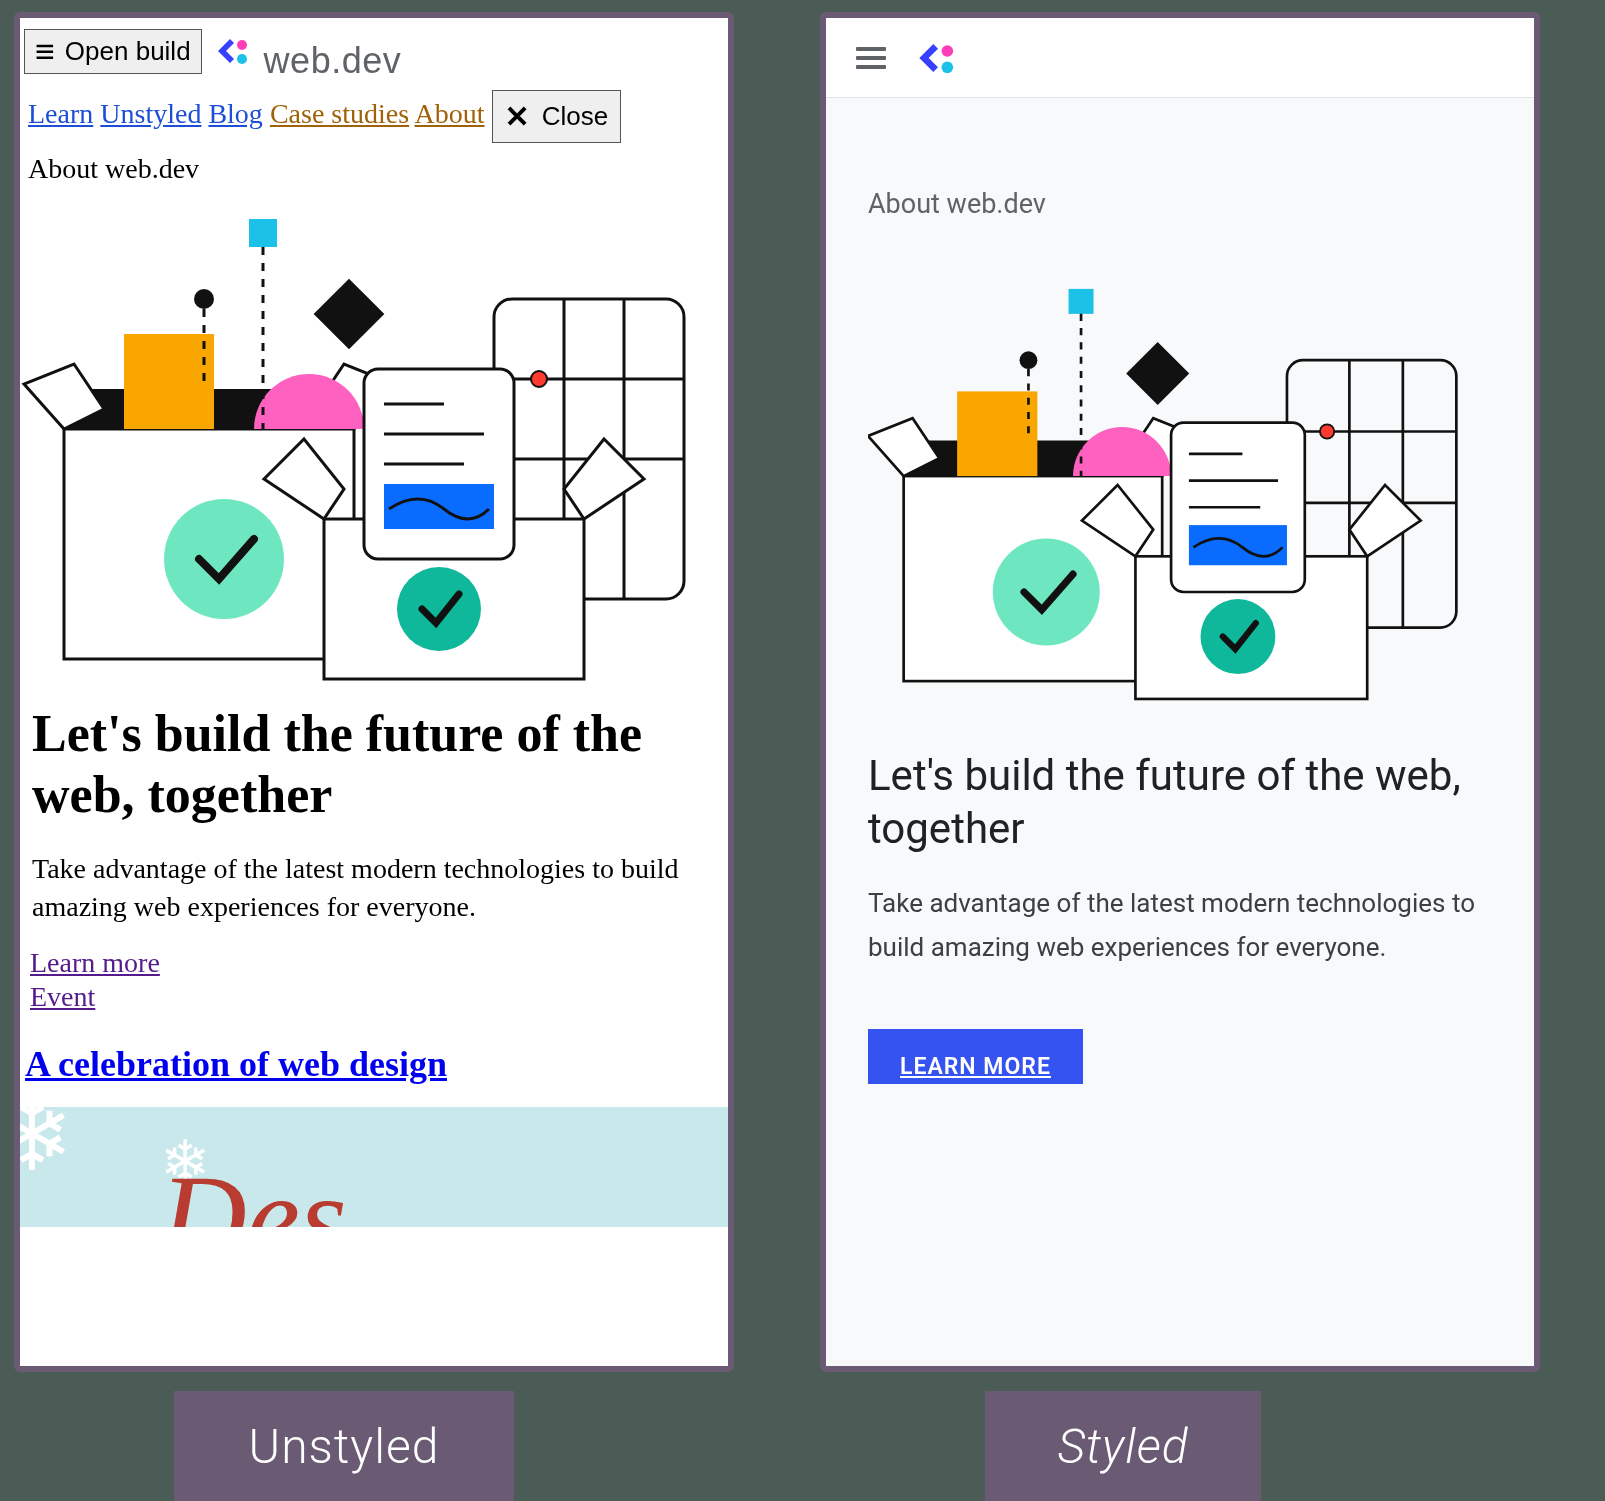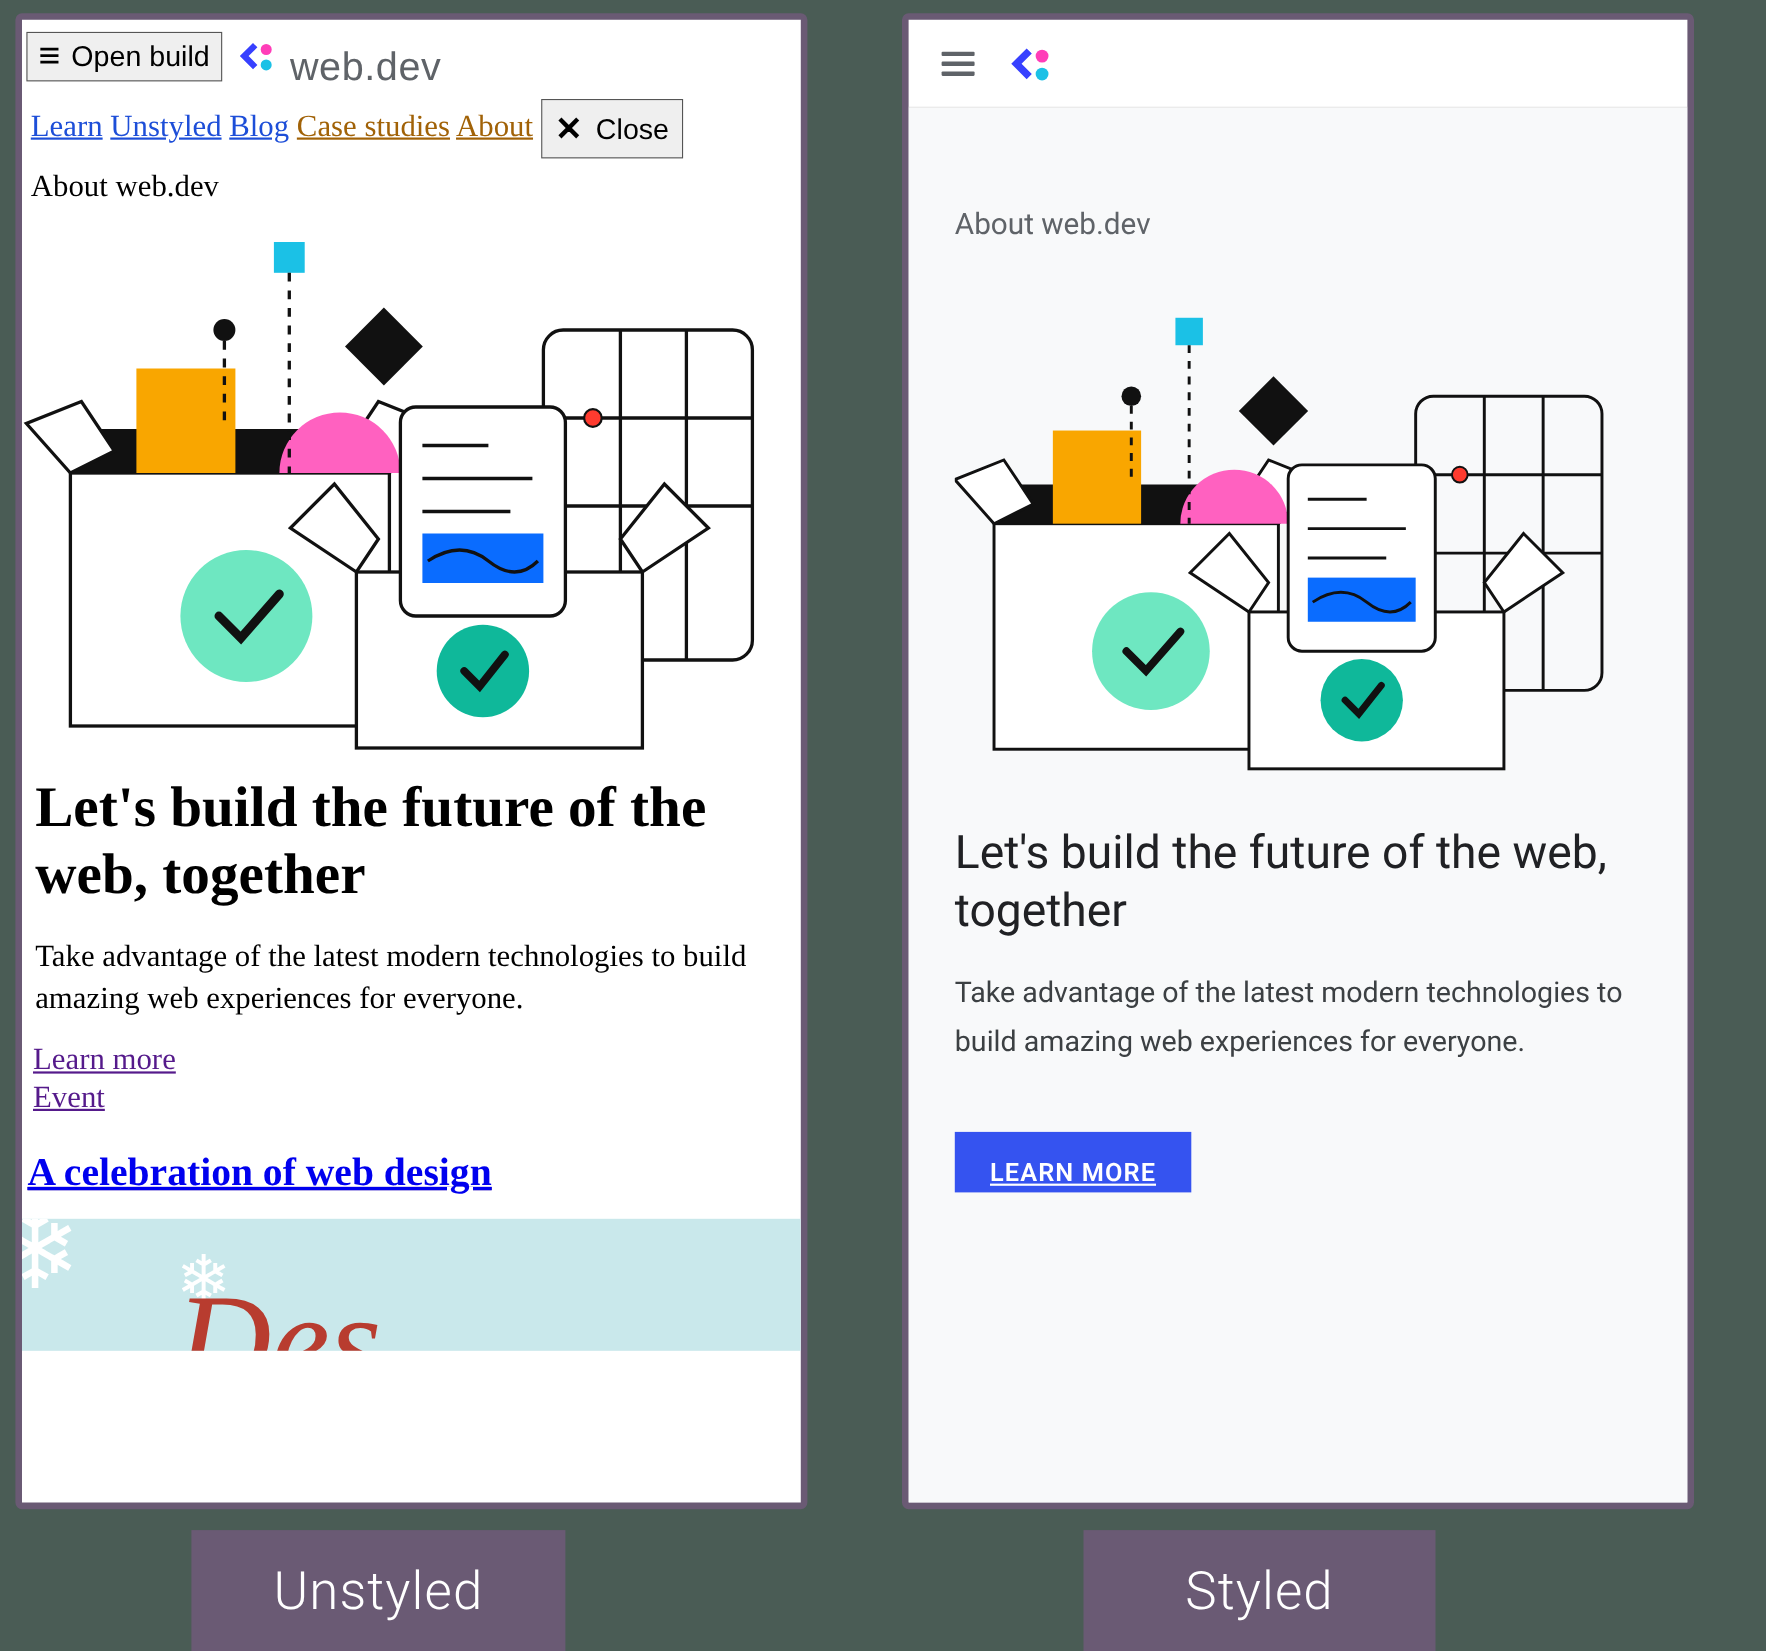--- a/index.html
+++ b/index.html
@@ -73,21 +73,21 @@
     letter-spacing:1px; padding:24px 32px 4px; cursor:pointer;
   }
 
   
   .caption {
     position:absolute; bottom:0; width:340px; height:110px; background:#6a5a74;
     color:#fff; display:flex; align-items:center; justify-content:center;
     font: 300 48px Roboto, Arial, sans-serif; letter-spacing:1px;
   }
   .cap-left { left: 174px; }
-  .cap-right { left: 985px; width:320px; }
+  .cap-right { left: 985px; width:276px;font-style:italic; }
 
   
   .hero-svg { position:absolute; inset:0; }
   .hero-svg svg { width:100%; height:100%; }
 
   
   .logo-mark svg { display:block; }
 </style>
 </head>
 <body>

